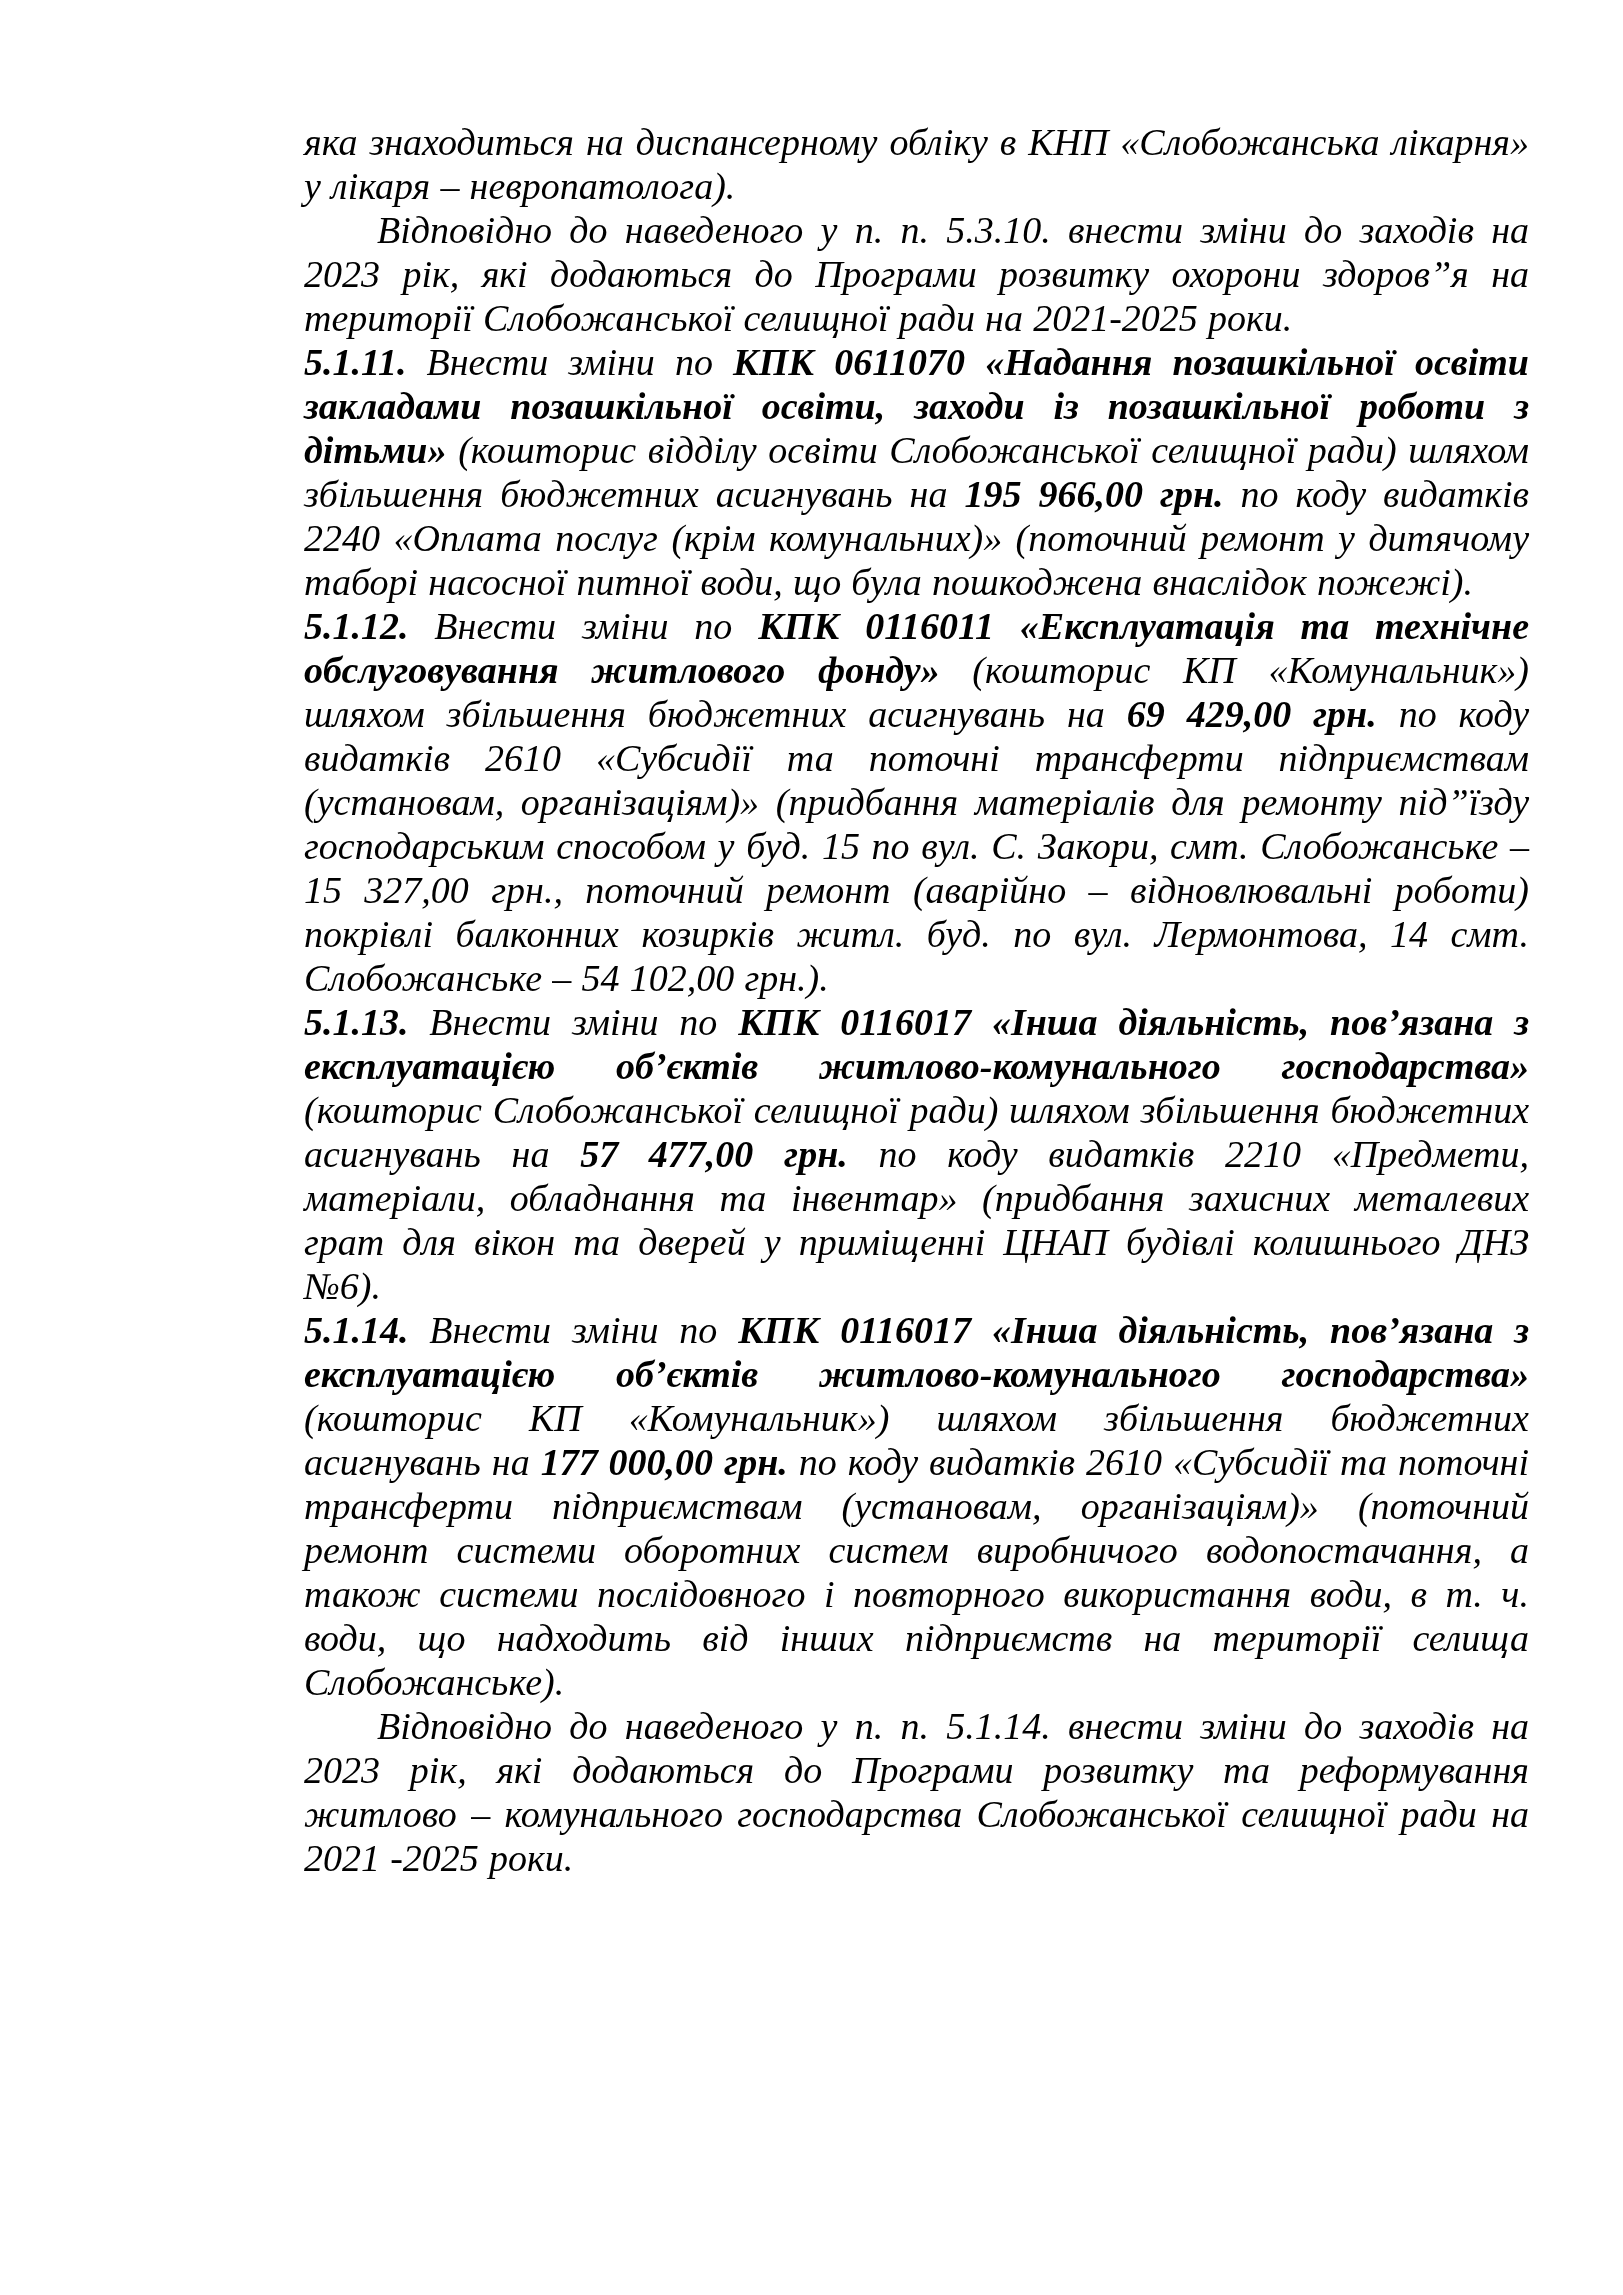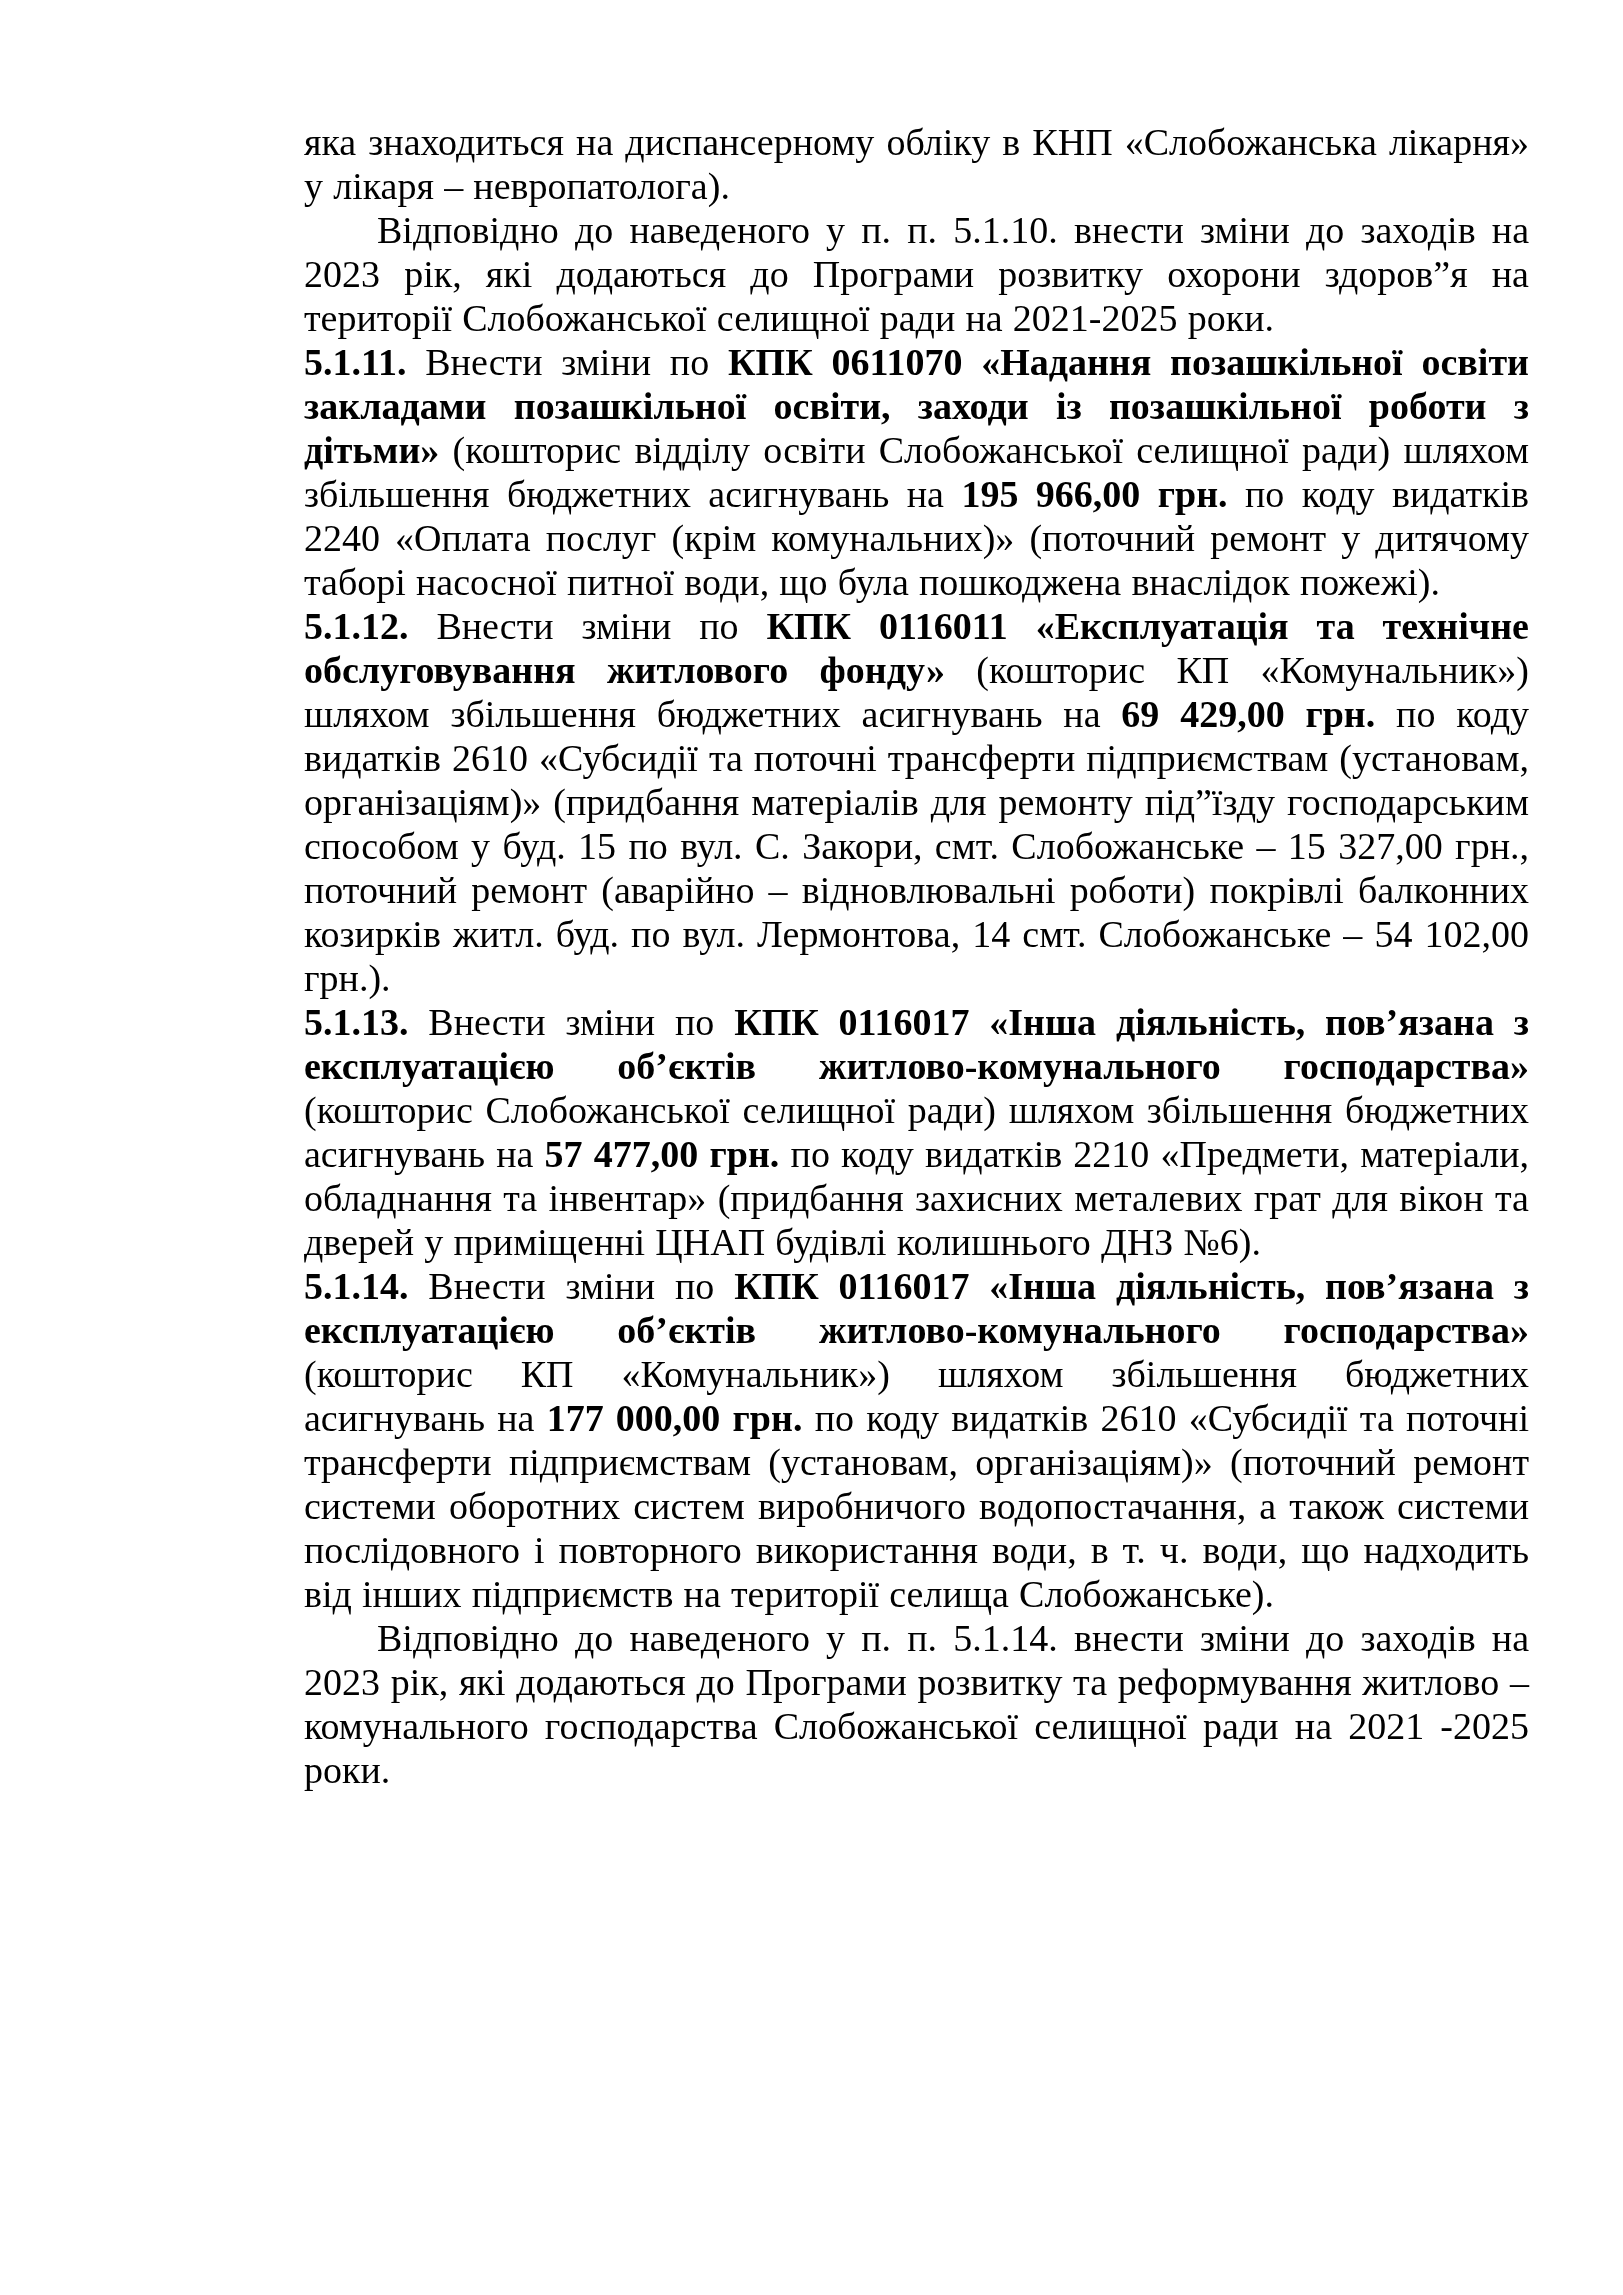--- a/index.html
+++ b/index.html
@@ -24,35 +24,36 @@
     font-size: 38px;
     line-height: 44px;
     text-align: justify;
     text-justify: inter-word;
     letter-spacing: 0px;
     word-spacing: 0.7px;
   }
   .content p {
     margin: 0;
     padding: 0;
+    font-style: italic;
   }
   .content p.indent {
     text-indent: 73px;
   }
   .content .b {
     font-weight: bold;
   }
 </style>
 </head>
 <body>
 
 <div class="page">
   <div class="content">
       <p class=""><span>яка знаходиться на диспансерному обліку в КНП «Слобожанська лікарня» у лікаря – невропатолога).</span></p>
-      <p class="indent"><span>Відповідно до наведеного у п. п. 5.1.10. внести зміни до заходів на 2023 рік, які додаються до Програми розвитку охорони здоров”я на території Слобожанської селищної ради на 2021-2025 роки.</span></p>
+      <p class="indent"><span>Відповідно до наведеного у п. п. 5.3.10. внести зміни до заходів на 2023 рік, які додаються до Програми розвитку охорони здоров”я на території Слобожанської селищної ради на 2021-2025 роки.</span></p>
       <p class=""><span class="b">5.1.11.</span><span> Внести зміни по </span><span class="b">КПК 0611070 «Надання позашкільної освіти закладами позашкільної освіти, заходи із позашкільної роботи з дітьми»</span><span> (кошторис відділу освіти Слобожанської селищної ради) шляхом збільшення бюджетних асигнувань на </span><span class="b">195 966,00 грн.</span><span> по коду видатків 2240 «Оплата послуг (крім комунальних)» (поточний ремонт у дитячому таборі насосної питної води, що була пошкоджена внаслідок пожежі).</span></p>
       <p class=""><span class="b">5.1.12.</span><span> Внести зміни по </span><span class="b">КПК 0116011 «Експлуатація та технічне обслуговування житлового фонду»</span><span> (кошторис КП «Комунальник») шляхом збільшення бюджетних асигнувань на </span><span class="b">69 429,00 грн.</span><span> по коду видатків 2610 «Субсидії та поточні трансферти підприємствам (установам, організаціям)» (придбання матеріалів для ремонту під”їзду господарським способом у буд. 15 по вул. С. Закори, смт. Слобожанське – 15 327,00 грн., поточний ремонт (аварійно – відновлювальні роботи) покрівлі балконних козирків житл. буд. по вул. Лермонтова, 14 смт. Слобожанське – 54 102,00 грн.).</span></p>
       <p class=""><span class="b">5.1.13.</span><span> Внести зміни по </span><span class="b">КПК 0116017 «Інша діяльність, пов’язана з експлуатацією об’єктів житлово-комунального господарства»</span><span> (кошторис Слобожанської селищної ради) шляхом збільшення бюджетних асигнувань на </span><span class="b">57 477,00 грн.</span><span> по коду видатків 2210 «Предмети, матеріали, обладнання та інвентар» (придбання захисних металевих грат для вікон та дверей у приміщенні ЦНАП будівлі колишнього ДНЗ №6).</span></p>
       <p class=""><span class="b">5.1.14.</span><span> Внести зміни по </span><span class="b">КПК 0116017 «Інша діяльність, пов’язана з експлуатацією об’єктів житлово-комунального господарства»</span><span> (кошторис КП «Комунальник») шляхом збільшення бюджетних асигнувань на </span><span class="b">177 000,00 грн.</span><span> по коду видатків 2610 «Субсидії та поточні трансферти підприємствам (установам, організаціям)» (поточний ремонт системи оборотних систем виробничого водопостачання, а також системи послідовного і повторного використання води, в т. ч. води, що надходить від інших підприємств на території селища Слобожанське).</span></p>
       <p class="indent"><span>Відповідно до наведеного у п. п. 5.1.14. внести зміни до заходів на 2023 рік, які додаються до Програми розвитку та реформування житлово – комунального господарства Слобожанської селищної ради на 2021 -2025 роки.</span></p>
     </div>
 </div>
 
 
 </body></html>

